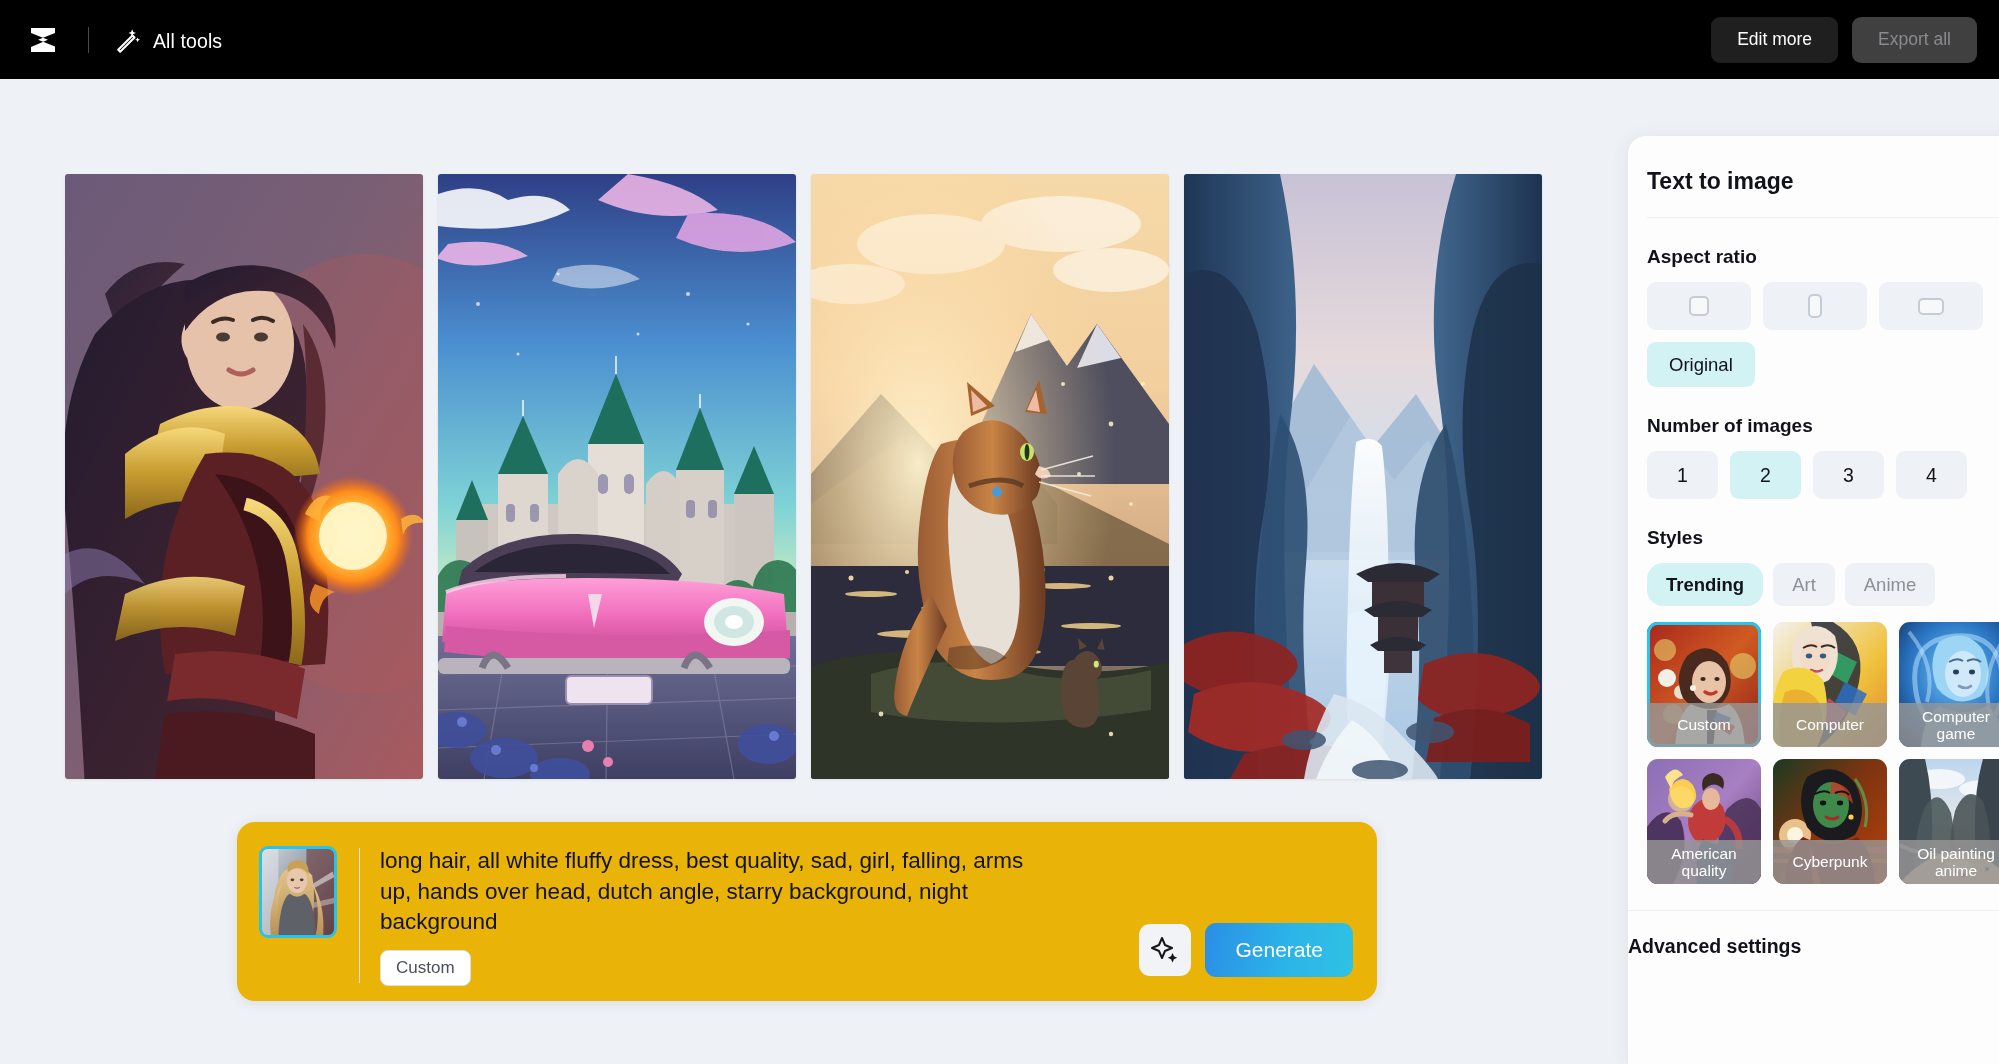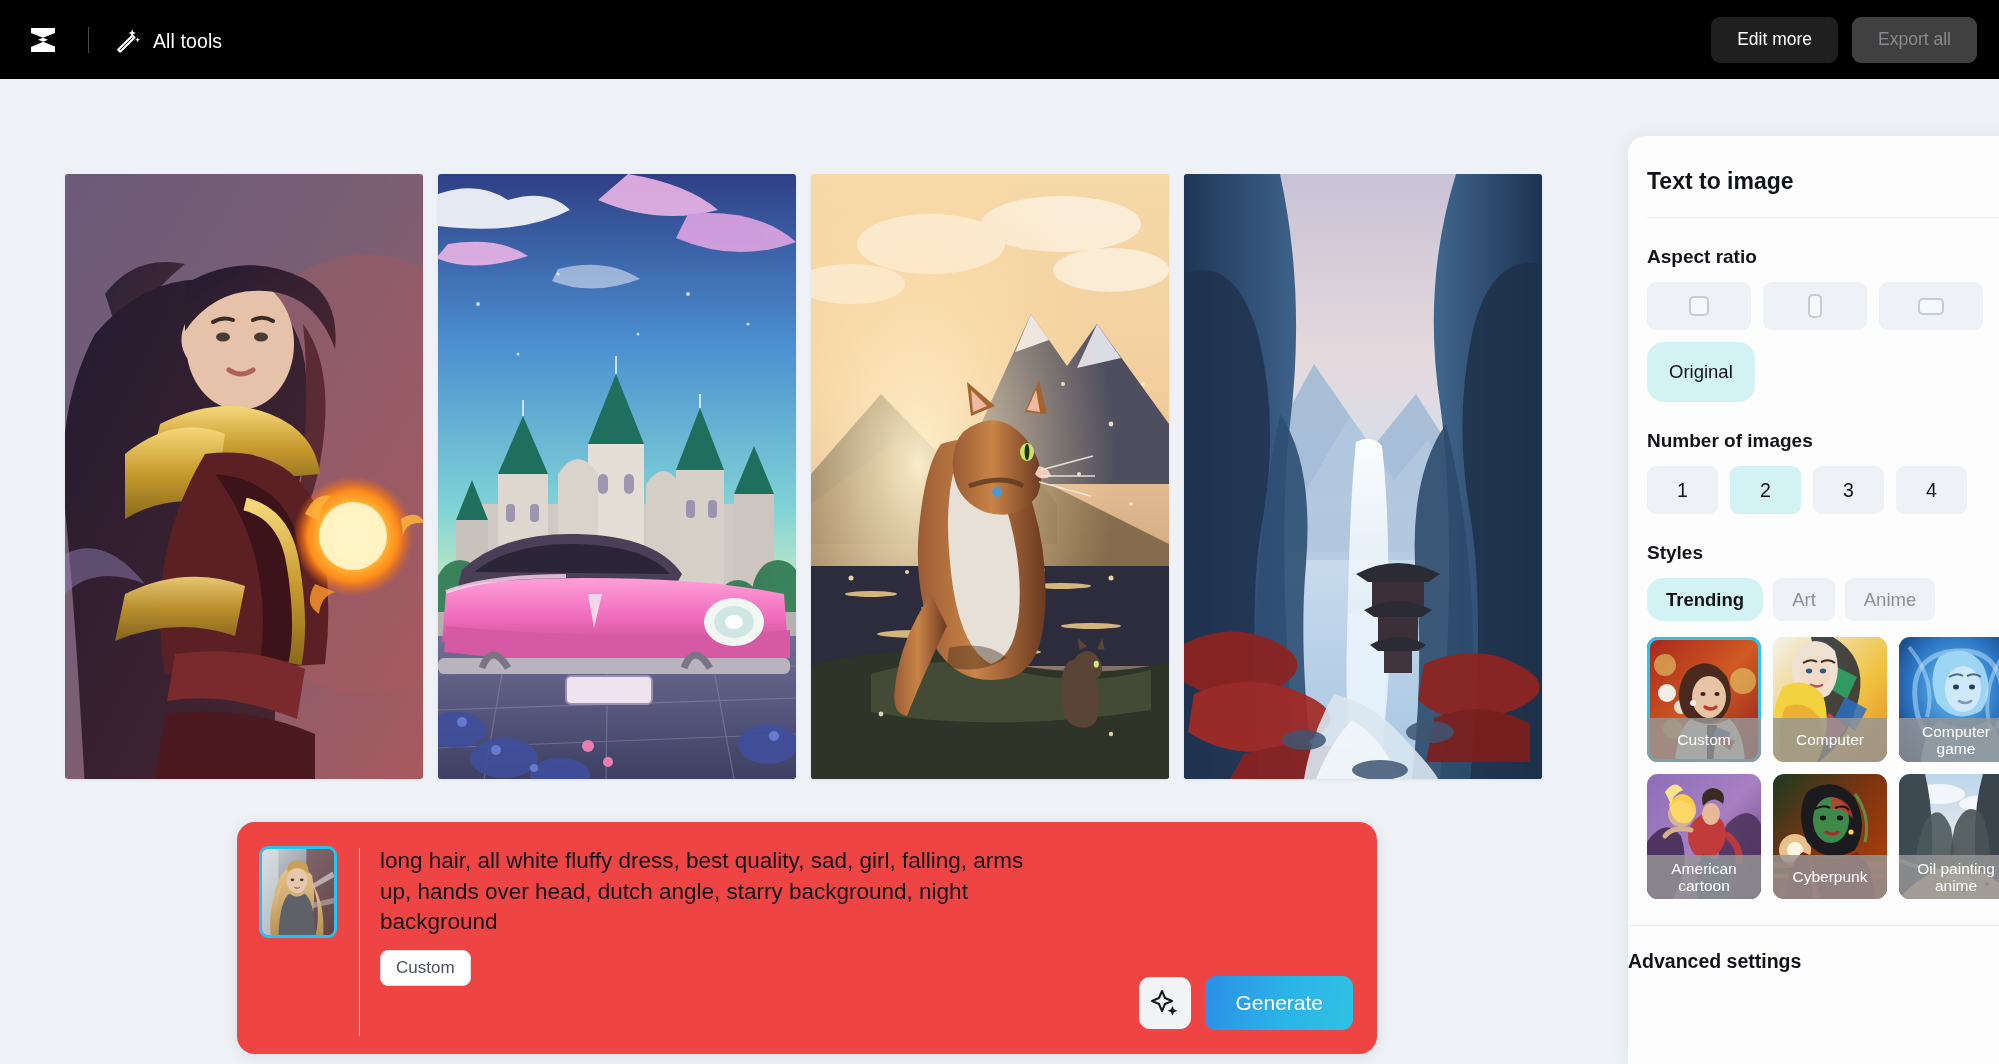--- a/index.html
+++ b/index.html
@@ -49,22 +49,22 @@
   .thumb {
     width: 358px; height: 605px; border-radius: 3px;
     overflow: hidden; position: relative; cursor: pointer;
     box-shadow: 0 1px 3px rgba(0,0,0,.08);
   }
   .thumb svg { display: block; width: 100%; height: 100%; }
 
   
   .promptbar {
     position: absolute; left: 237px; top: 822px;
-    width: 1140px; height: 232px;
-    background: #ef4444; border-radius: 18px;
+    width: 1140px; height: 179px;
+    background: #eab308; border-radius: 18px;
     box-shadow: 0 2px 14px rgba(22,34,51,.09);
     display: flex; align-items: flex-start; padding: 22px 24px 0 22px;
   }
   .prompt-thumb {
     width: 78px; height: 92px; border-radius: 9px;
     border: 3px solid #25c3ee; overflow: hidden; flex: 0 0 auto;
     margin-top: 2px; cursor: pointer;
   }
   .prompt-thumb svg { display:block; width: 100%; height: 100%; }
   .prompt-vdiv {
@@ -121,21 +121,21 @@
   .ratio-btn {
     width: 104px; height: 48px; border-radius: 9px;
     background: #eef1f5; border: none; cursor: pointer;
     display: flex; align-items: center; justify-content: center;
   }
   .ratio-sq   { width: 20px; height: 20px; border: 2px solid #c6ccd4; border-radius: 5px; background: #f6f8fa; }
   .ratio-por  { width: 14px; height: 24px; border: 2px solid #c6ccd4; border-radius: 5px; background: #f6f8fa; }
   .ratio-land { width: 26px; height: 17px; border: 2px solid #c6ccd4; border-radius: 5px; background: #f6f8fa; }
   .pill-row { display: flex; gap: 12px; margin-top: 12px; flex-wrap: wrap; }
   .pill {
-    height: 60px; padding: 12px 22px; border-radius: 17px; border: none;
+    height: 45px; padding: 12px 22px; border-radius: 9px; border: none;
     background: #eef1f5; color: #12131a; font-size: 18.5px;
     font-family: inherit; cursor: pointer;
     display: flex; align-items: center; justify-content: center;
   }
   .pill.selected { background: #d3f2f4; }
   .num-row { display: flex; gap: 12px; }
   .num-btn {
     width: 71px; height: 48px; border-radius: 9px; border: none;
     background: #eef1f5; color: #12131a; font-size: 19.5px;
     font-family: inherit; cursor: pointer;
@@ -717,21 +717,21 @@
               <path d="M18 18 q10 -14 18 -2 q-10 4 -12 14 Z" fill="#ffe98a"></path>
             </g>
             <circle cx="34" cy="40" r="13" fill="#ffe27a" opacity=".55"></circle>
             <path d="M50 44 q14 -12 26 4 q8 20 -8 34 q-20 8 -26 -12 q-4 -16 8 -26 Z" fill="#c23b3b"></path>
             <ellipse cx="64" cy="40" rx="9" ry="11" fill="#e8b89a"></ellipse>
             <path d="M56 32 q10 -12 20 -2 q4 -14 -10 -16 q-14 2 -10 18 Z" fill="#3a2a22"></path>
             <path d="M56 80 q16 10 24 0 q8 14 4 45 l-34 0 q-2 -32 6 -45 Z" fill="#2f4a7c"></path>
             <path d="M44 56 q-18 -4 -26 6" stroke="#d8b08c" stroke-width="5" fill="none" stroke-linecap="round"></path>
             <path d="M78 60 q16 10 14 30" stroke="#c23b3b" stroke-width="7" fill="none" opacity=".9"></path>
           </svg>
-          <div class="style-cap">American cartoon</div>
+          <div class="style-cap">American quality</div>
         </div>
 
         <div class="style-card">
           <svg viewBox="0 0 114 125" preserveAspectRatio="xMidYMid slice">
             <defs>
                 <linearGradient id="sc5" x1="0" y1="0" x2="1" y2="1">
               <stop offset="0" stop-color="#1a3a22"></stop>
                   <stop offset="0.45" stop-color="#7d3410"></stop>
                   <stop offset="1" stop-color="#b8420c"></stop>
             </linearGradient>

